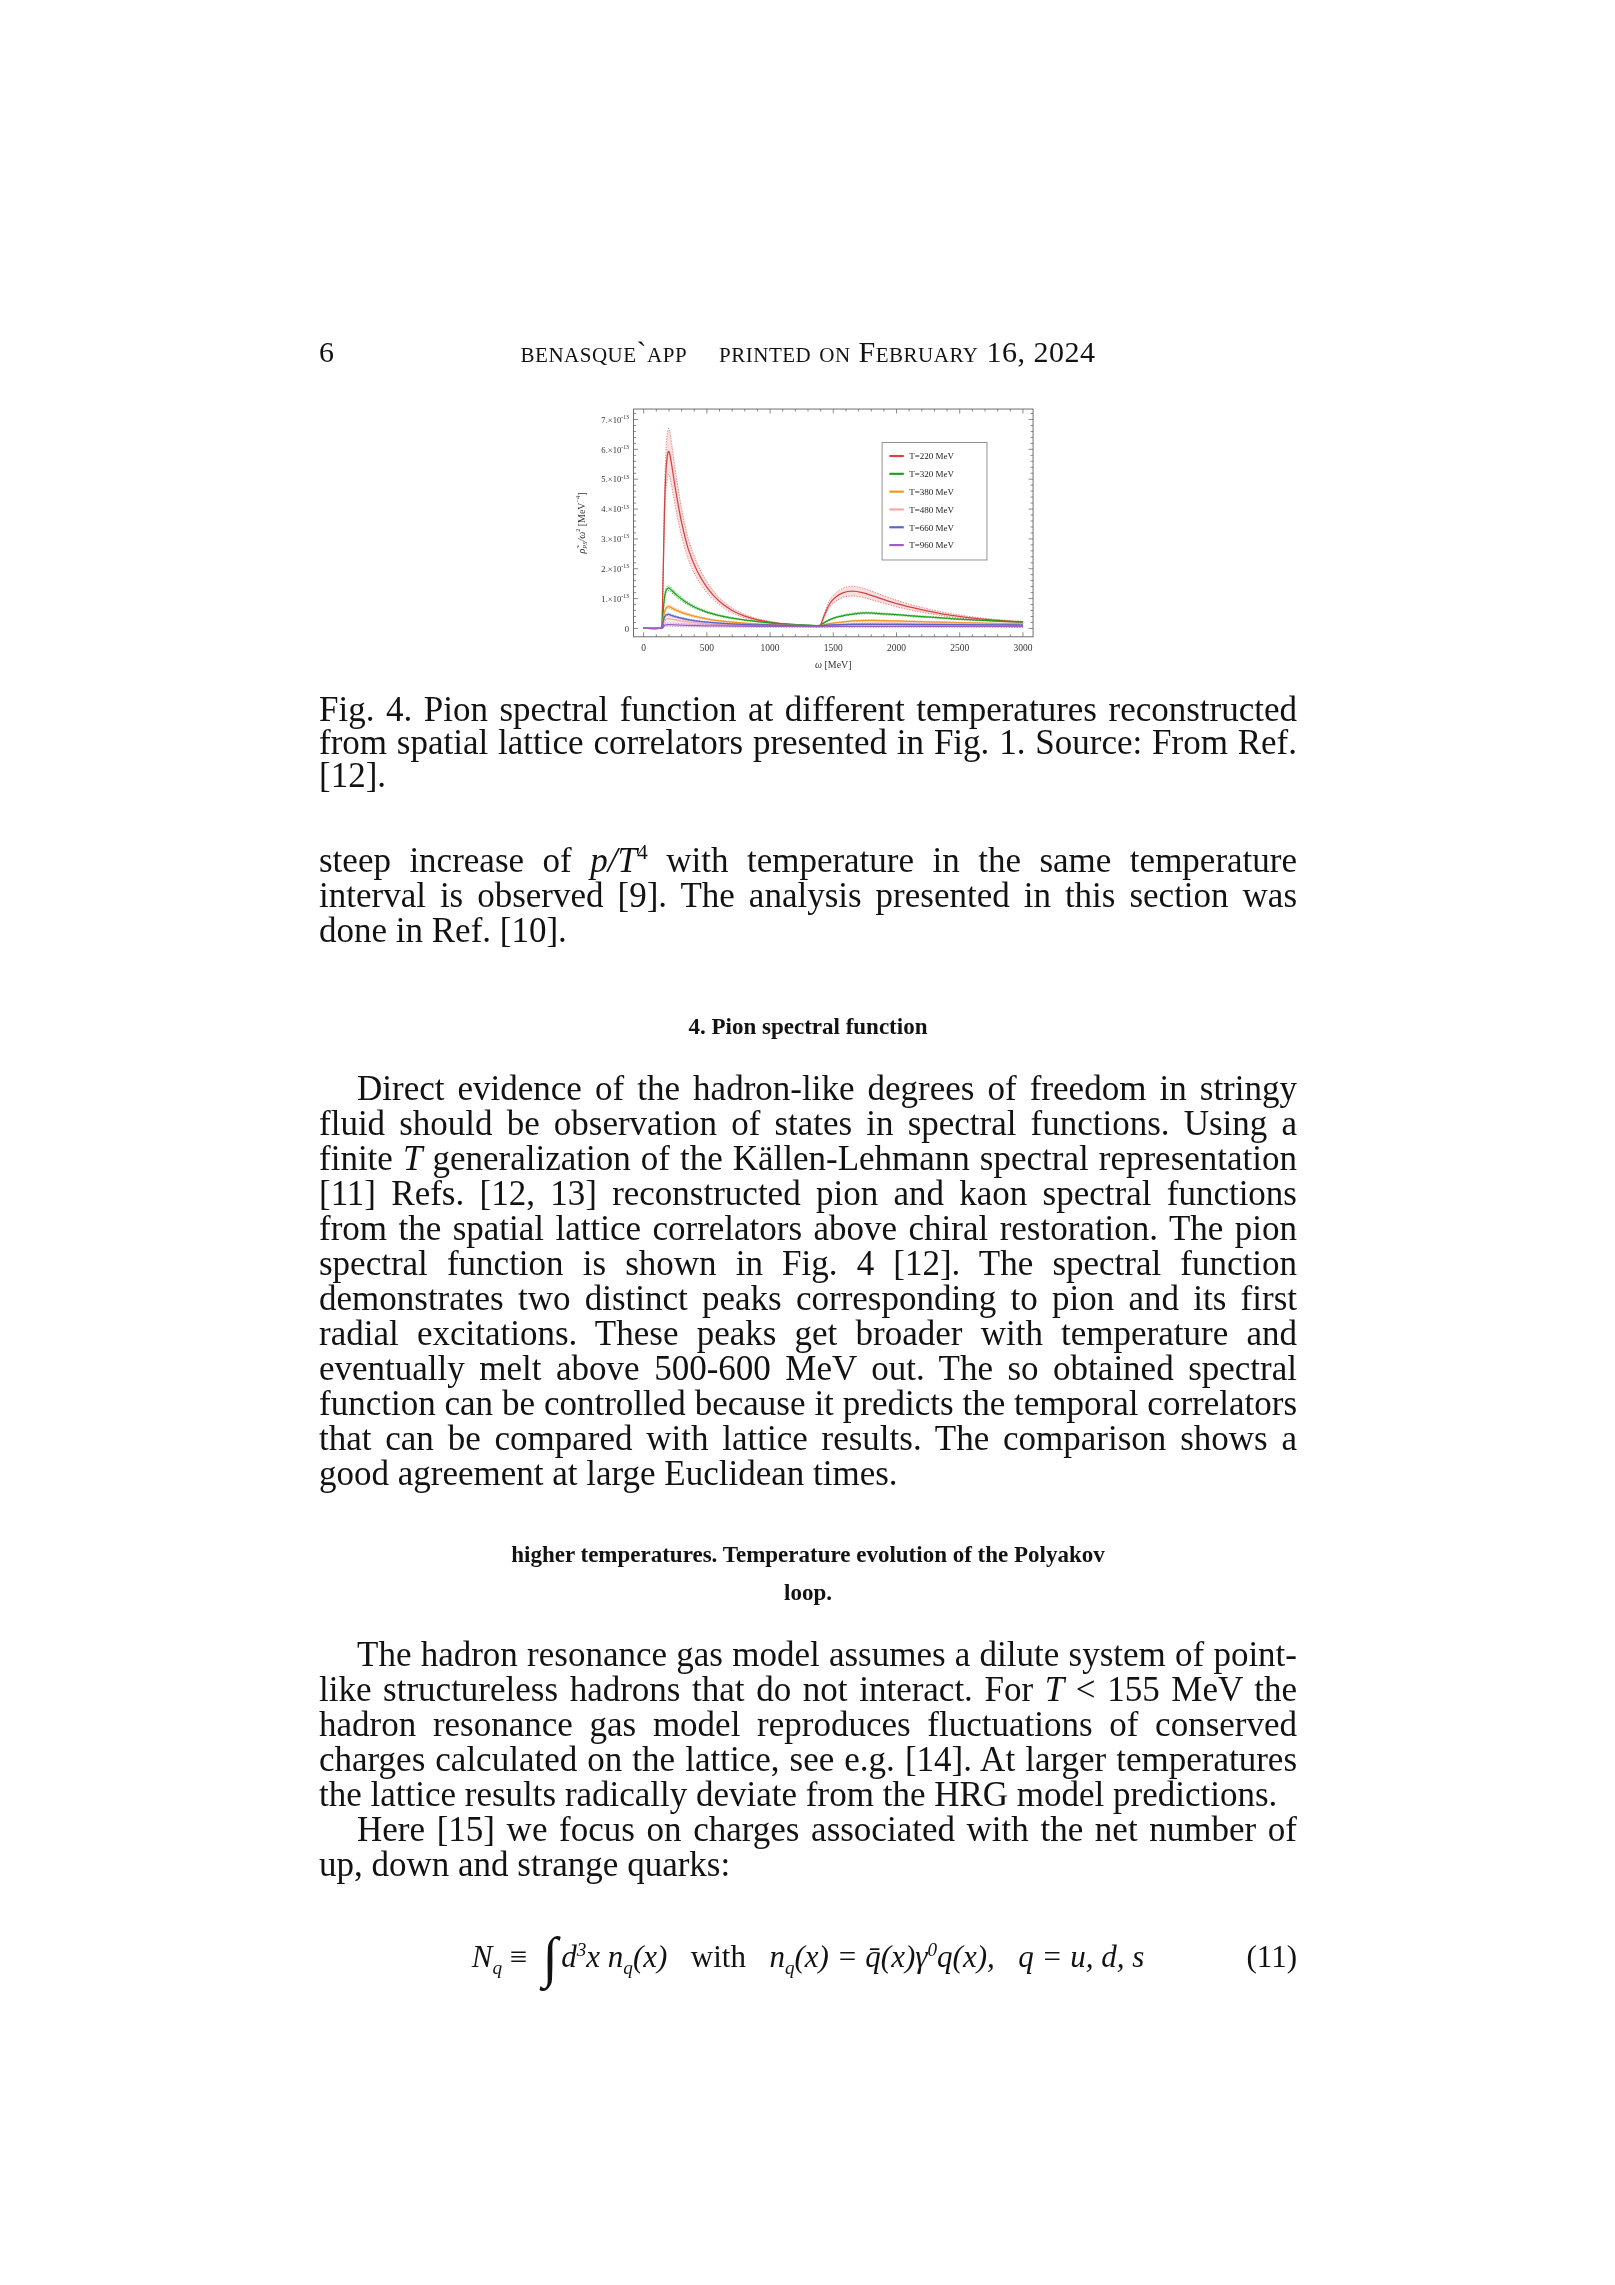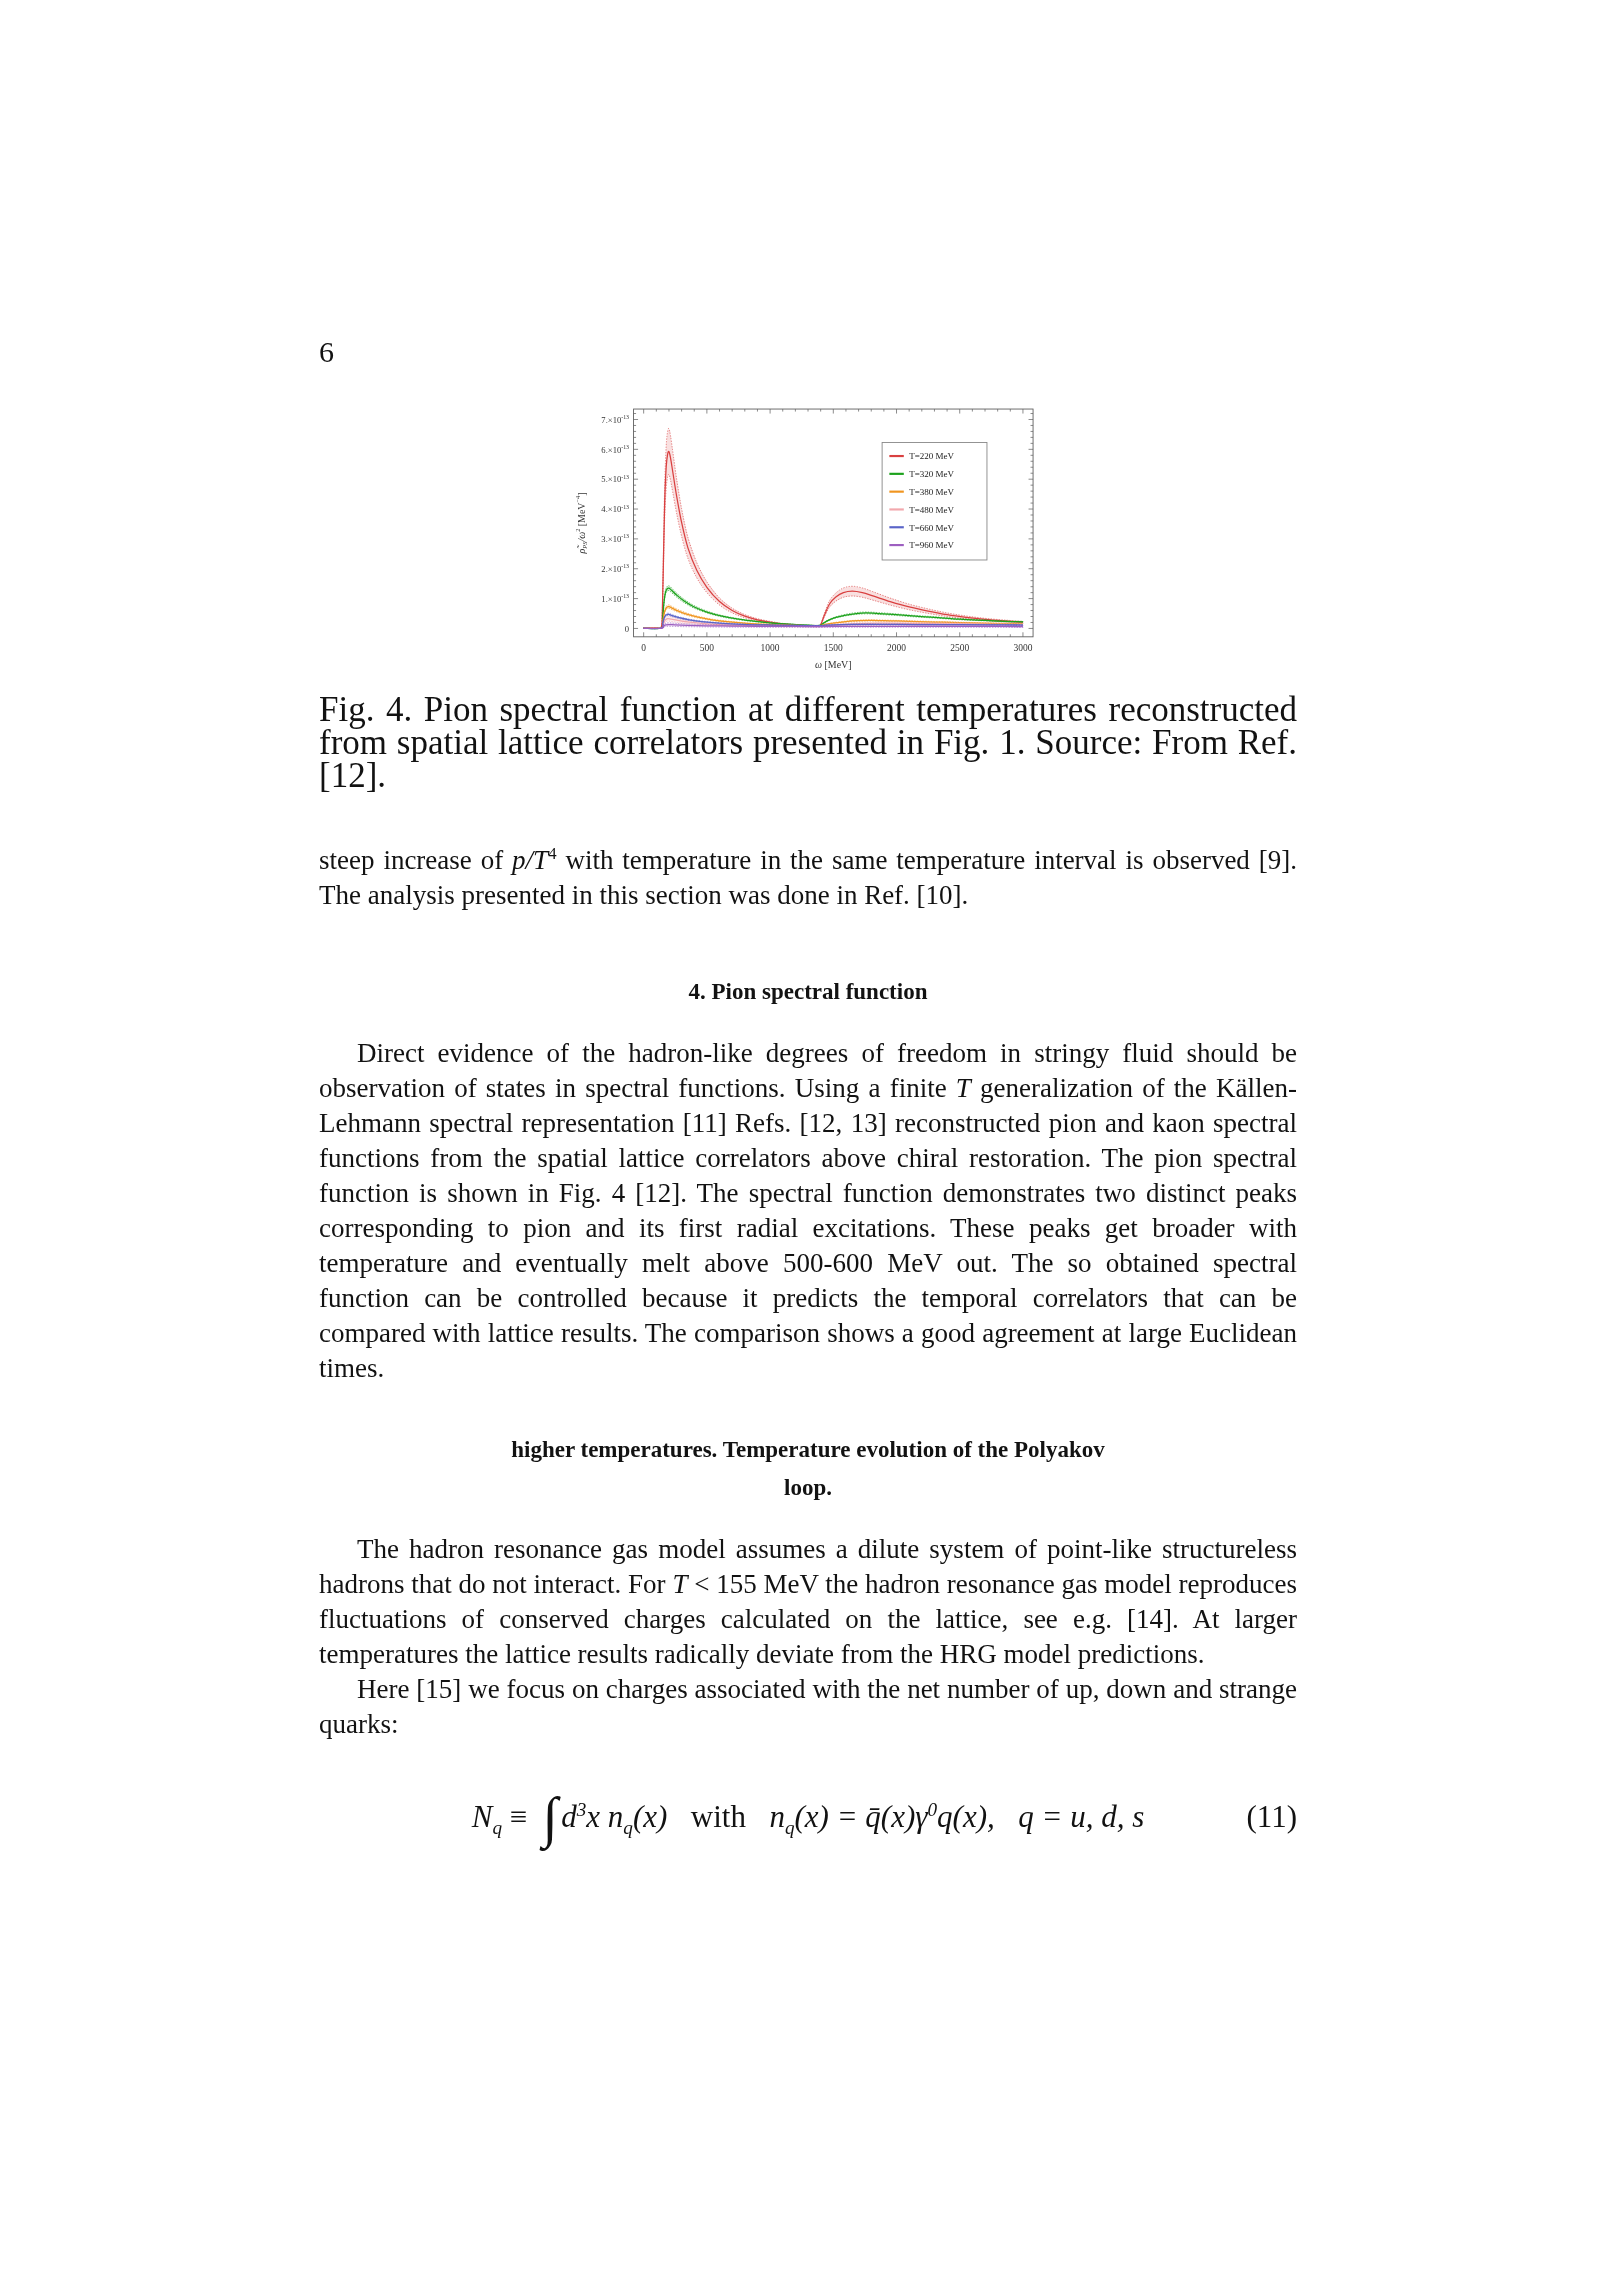--- a/index.html
+++ b/index.html
@@ -22,21 +22,21 @@
     font-variant:small-caps;letter-spacing:0.5px;white-space:pre;
   }
   figure{margin:27px 0 0 0;padding:0;}
   .chartwrap{width:470px;margin:0 auto;}
   svg{display:block;font-family:"Liberation Serif","DejaVu Serif",serif;}
   figcaption{
     margin-top:11px;
     font-size:35px;line-height:33px;text-align:justify;
   }
   p{
-    margin:0;font-size:27px;line-height:35px;text-align:justify;
+    margin:0;font-size:35px;line-height:35px;text-align:justify;
   }
   p.first{margin-top:51px;}
   p.ind{text-indent:38px;}
   .mi{font-style:italic;}
   sup,sub{font-size:62%;line-height:0;}
   h2{
     font-size:23px;line-height:38px;font-weight:bold;
     text-align:center;margin:60px 0 25px 0;
   }
   h2.s5{margin:45px 0 25px 0;}
@@ -58,20 +58,21 @@
     font-style:normal;
   }
 </style>
 </head>
 <body>
 
 <div class="page">
 
   <div class="runhead">
     <span class="pnum">6</span>
+    <span class="rtitle">benasque`app    printed on February 16, 2024</span>
   </div>
 
   <figure>
     <div class="chartwrap">
       <svg id="chart-svg" width="470" height="282" viewBox="0 0 520 312">
           <rect x="67" y="10" width="442" height="252" fill="none" stroke="#5f5f5f" stroke-width="1"></rect>
           <line x1="78.18987341772151" y1="262" x2="78.18987341772151" y2="257" stroke="#5f5f5f" stroke-width="0.8"></line>
           <line x1="78.18987341772151" y1="10" x2="78.18987341772151" y2="15" stroke="#5f5f5f" stroke-width="0.8"></line>
           <text x="78.18987341772151" y="278" text-anchor="middle" font-size="10.5" fill="#333">0</text>
           <line x1="148.126582278481" y1="262" x2="148.126582278481" y2="257" stroke="#5f5f5f" stroke-width="0.8"></line>

